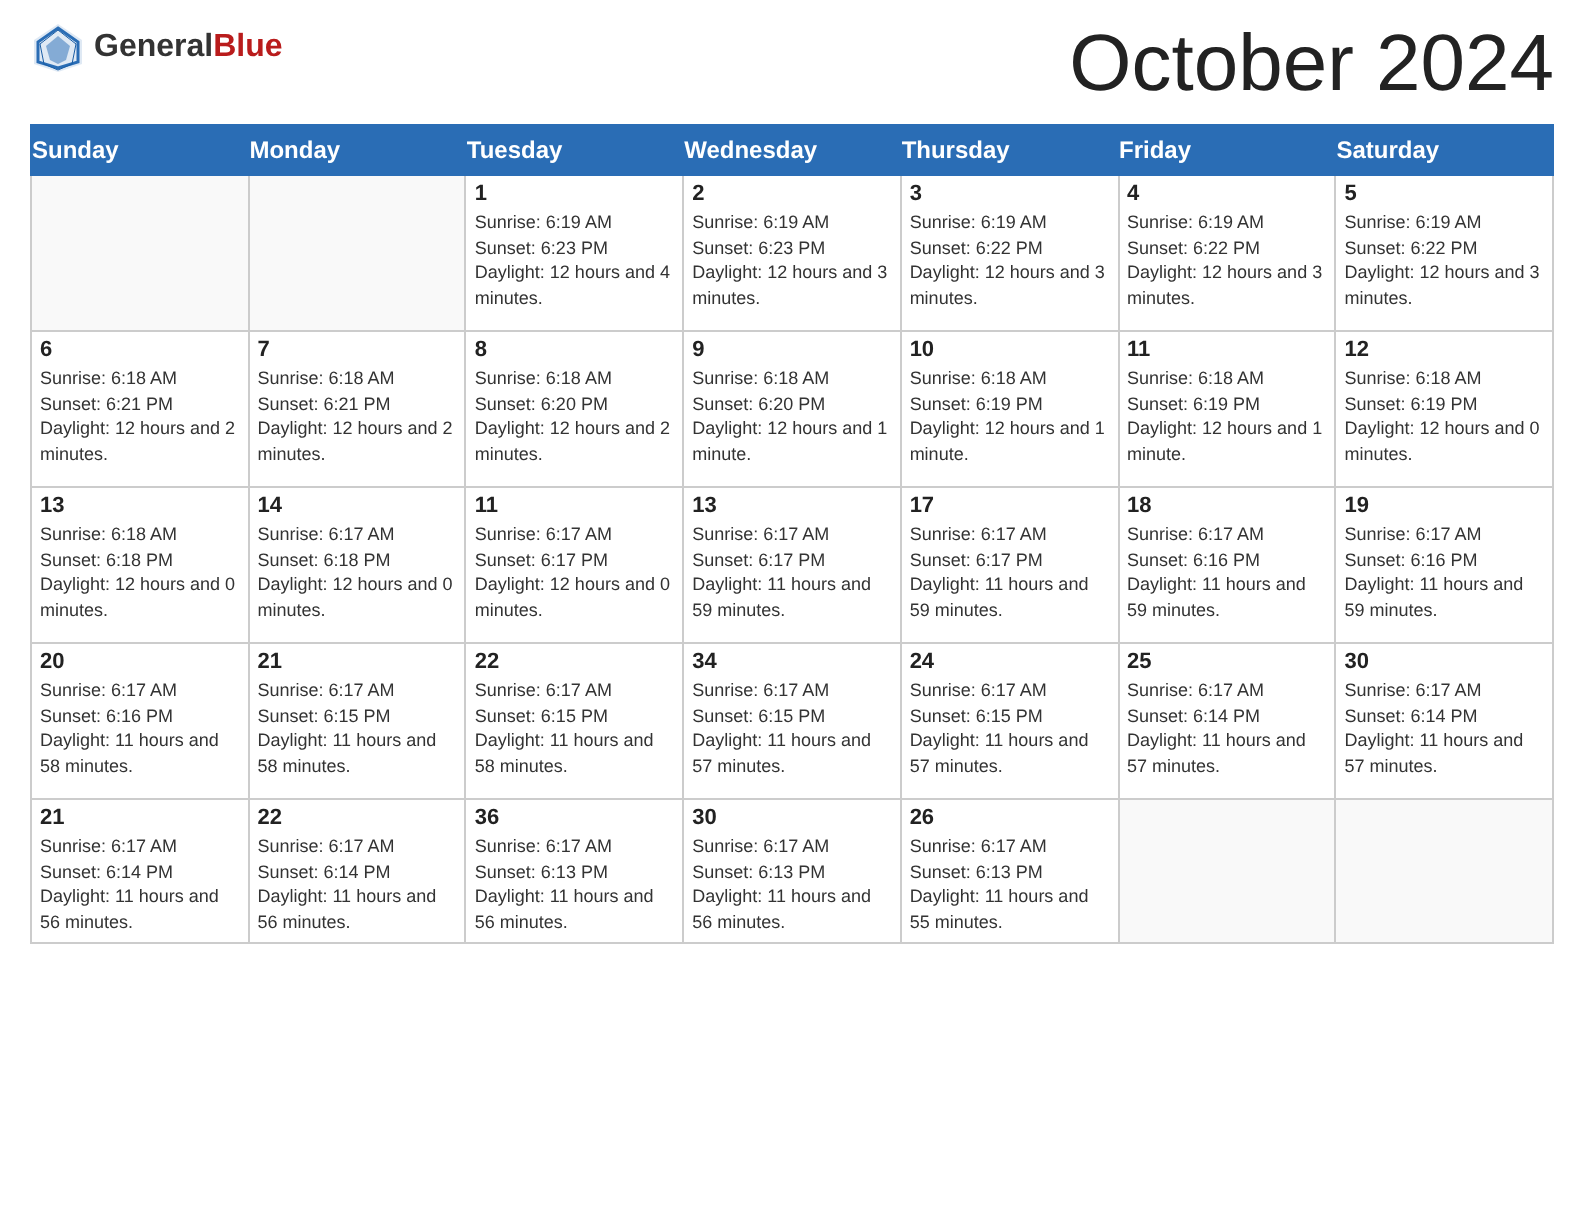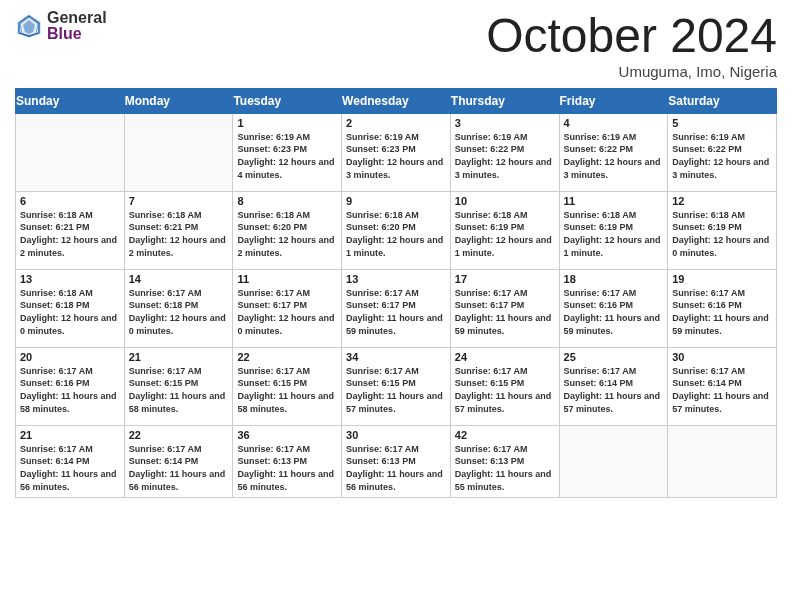--- a/index.html
+++ b/index.html
@@ -22,42 +22,42 @@
       align-items: flex-start;
       margin-bottom: 8px;
     }
     .logo {
       display: flex;
       align-items: center;
       gap: 4px;
     }
     .logo-text {
       display: flex;
-      flex-direction: column;
+      flex-direction: row;
       line-height: 1;
     }
     .logo-general {
       font-size: 16px;
       font-weight: bold;
       color: #333;
     }
     .logo-blue {
       font-size: 16px;
       font-weight: bold;
-      color: #701a75;
+      color: #b91c1c;
     }
     .logo-icon {
       width: 28px;
       height: 28px;
     }
     .title-block {
       text-align: right;
     }
     .month-title {
-      font-size: 48px;
+      font-size: 40px;
       font-weight: normal;
       color: #222;
       line-height: 1.1;
     }
     .location {
       font-size: 15px;
       color: #444;
     }
     .calendar {
       width: 100%;
@@ -88,21 +88,20 @@
       font-size: 11px;
       font-weight: bold;
       color: #222;
       display: block;
       margin-bottom: 2px;
     }
     .day-info {
       font-size: 9px;
       color: #333;
       line-height: 1.4;
-      font-weight: bold;
     }
     .last-row td {
       height: 72px;
     }
   </style>
 </head>
 <body>
 
 <div class="page">
   <div class="header">
@@ -113,21 +112,20 @@
         <polygon points="14,8 20,13 18,20 14,22 10,20 8,13" fill="#2a6db5" opacity="0.5"></polygon>
         <polygon points="14,5 23,12 21,22 14,25 7,22 5,12" fill="none" stroke="#1a5da5" stroke-width="0.5"></polygon>
       </svg>
       <div class="logo-text">
         <span class="logo-general">General</span>
         <span class="logo-blue">Blue</span>
       </div>
     </div>
     <div class="title-block">
       <div class="month-title">October 2024</div>
-      <div class="location">Umuguma, Imo, Nigeria</div>
     </div>
   </div>
 
   <table class="calendar">
     <thead>
       <tr>
       <th>Sunday</th>
           <th>Monday</th>
           <th>Tuesday</th>
           <th>Wednesday</th>
@@ -322,21 +320,21 @@
 Sunset: 6:13 PM
 Daylight: 11 hours and 56 minutes.</div>
           </td>
           <td>
             <span class="day-number">30</span>
             <div class="day-info" style="white-space: pre-line;">Sunrise: 6:17 AM
 Sunset: 6:13 PM
 Daylight: 11 hours and 56 minutes.</div>
           </td>
           <td>
-            <span class="day-number">42</span>
+            <span class="day-number">26</span>
             <div class="day-info" style="white-space: pre-line;">Sunrise: 6:17 AM
 Sunset: 6:13 PM
 Daylight: 11 hours and 55 minutes.</div>
           </td>
           <td class="empty"></td>
           <td class="empty"></td>
         </tr>
       </tbody>
   </table>
 </div>

